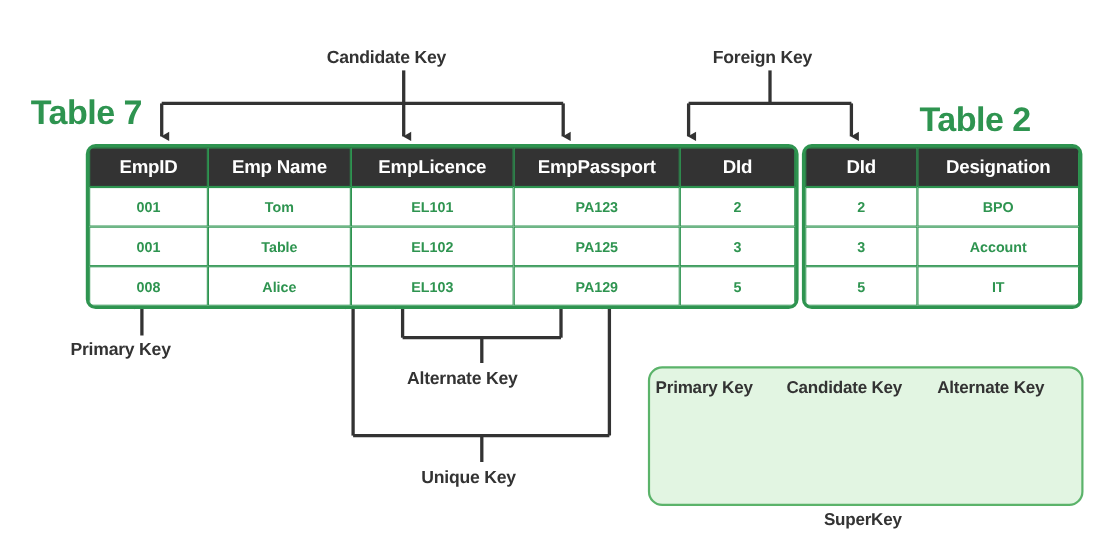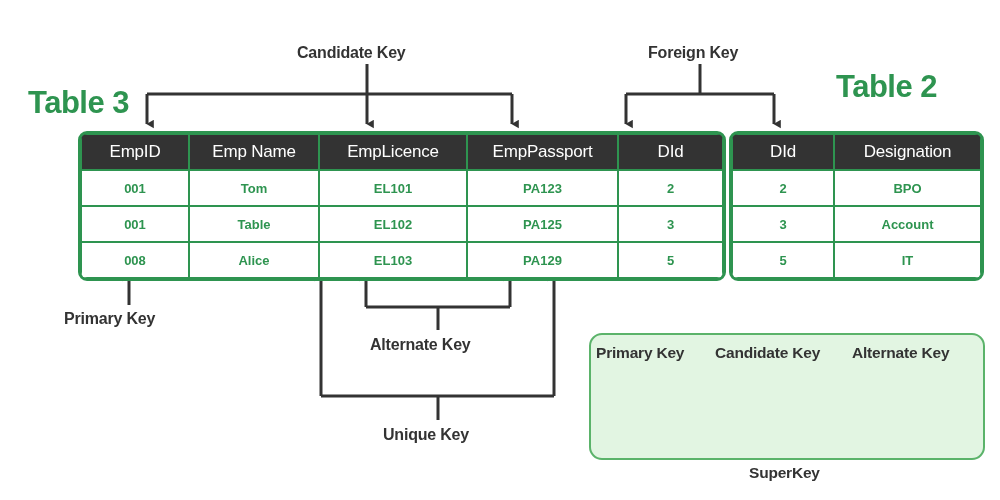--- a/index.html
+++ b/index.html
@@ -29,40 +29,40 @@
   
   .table-label {
     position: absolute;
     color: #2e9450;
     font-weight: bold;
     font-size: 31px;
     letter-spacing: -0.5px;
     white-space: nowrap;
   }
   #table1-label { left: 28px;  top: 85px; }
-  #table2-label { left: 836px; top: 69px; }
+  #table2-label { left: 836px; top: 91px; }
 
   
   .db-table {
     position: absolute;
     border-collapse: separate;
     border-spacing: 0;
     background: #2e9450;
     border: 3px solid #2e9450;
     border-radius: 9px;
     overflow: hidden;
   }
   #table1 { left: 78px;  top: 131px; }
   #table2 { left: 729px; top: 131px; }
 
   .db-table th {
     background: #333333;
     color: #ffffff;
     font-size: 17px;
-    font-weight: normal;
+    font-weight: bold;
     height: 34px;
     padding: 0 6px;
     text-align: center;
     border: 1px solid #2e9450;
     white-space: nowrap;
     letter-spacing: -0.2px;
   }
   .db-table td {
     background: #ffffff;
     color: #2e9450;
@@ -175,21 +175,21 @@
 
       <g>
         <path d="M645,363 L645,394"></path>
         <path d="M645,394 L916,394"></path>
         <path d="M916,363 L916,394"></path>
         <path d="M780,363 L780,416" marker-end="url(#arrow-down)"></path>
       </g>
     </g>
   </svg>
 
-  <div class="table-label" id="table1-label">Table 3</div>
+  <div class="table-label" id="table1-label">Table 7</div>
   <div class="table-label" id="table2-label">Table 2</div>
 
   <table class="db-table" id="table1">
     <thead>
       <tr>
         <th class="c0">EmpID</th>
         <th class="c1">Emp Name</th>
         <th class="c2">EmpLicence</th>
         <th class="c3">EmpPassport</th>
         <th class="c4">DId</th>

